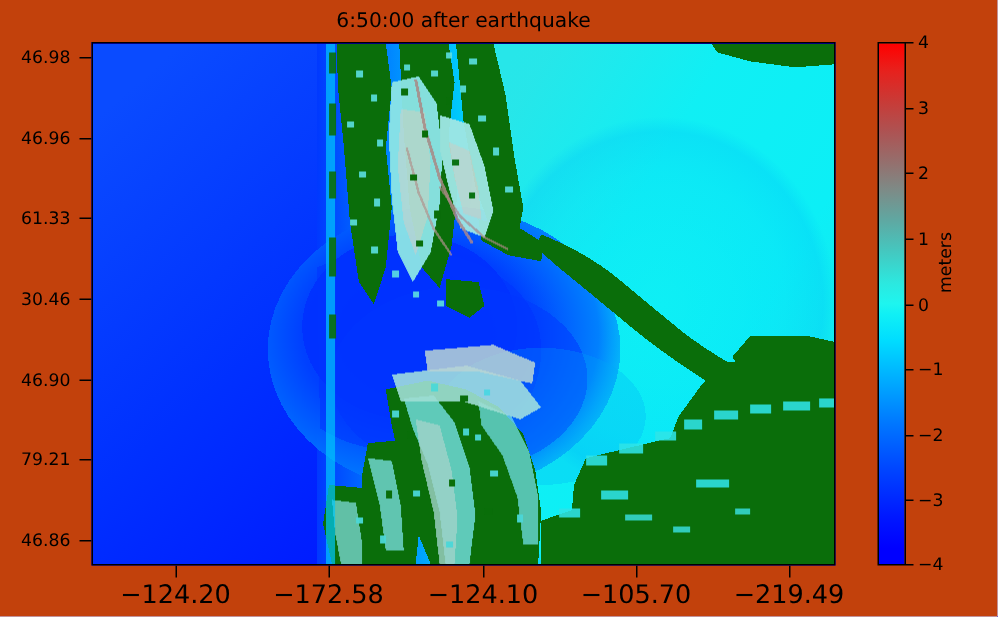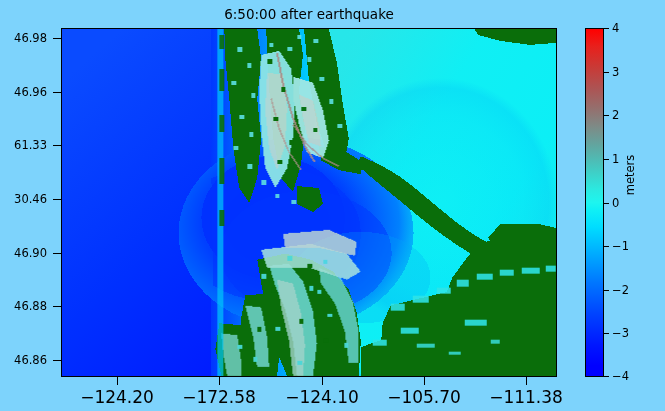--- a/index.html
+++ b/index.html
@@ -11,21 +11,21 @@
     width: 665px;
     height: 411px;
     position: relative;
     overflow: hidden;
     font-family: "DejaVu Sans", sans-serif;
   }
   .figure {
     position: absolute;
     left: 0; top: 0;
     width: 665px; height: 411px;
-    background: #7dd3fc;
+    background: #c2410c;
   }
 
   
   .title {
     position: absolute;
     left: 61px;
     top: 4px;
     width: 496px;
     text-align: center;
     font-size: 13.5px;
@@ -150,34 +150,34 @@
   <div class="tick-y" style="top:199px"></div>
   <div class="tick-y" style="top:252.6px"></div>
   <div class="tick-y" style="top:306.3px"></div>
   <div class="tick-y" style="top:360px"></div>
 
   <div class="ylabel-txt" style="top:38px">46.98</div>
   <div class="ylabel-txt" style="top:91.6px">46.96</div>
   <div class="ylabel-txt" style="top:145.3px">61.33</div>
   <div class="ylabel-txt" style="top:199px">30.46</div>
   <div class="ylabel-txt" style="top:252.6px">46.90</div>
-  <div class="ylabel-txt" style="top:306.3px">46.88</div>
+  <div class="ylabel-txt" style="top:306.3px">79.21</div>
   <div class="ylabel-txt" style="top:360px">46.86</div>
 
   <div class="tick-x" style="left:117px"></div>
   <div class="tick-x" style="left:219px"></div>
   <div class="tick-x" style="left:322px"></div>
   <div class="tick-x" style="left:424px"></div>
   <div class="tick-x" style="left:526px"></div>
 
   <div class="xlabel-txt" style="left:117px">−124.20</div>
   <div class="xlabel-txt" style="left:219px">−172.58</div>
   <div class="xlabel-txt" style="left:322px">−124.10</div>
   <div class="xlabel-txt" style="left:424px">−105.70</div>
-  <div class="xlabel-txt" style="left:526px">−111.38</div>
+  <div class="xlabel-txt" style="left:526px">−219.49</div>
 
   <div class="axes">
     <svg class="map-layer" viewBox="0 0 496 349" preserveAspectRatio="none" shape-rendering="crispEdges">
       <defs>
 
         <linearGradient id="gOcean" x1="0" y1="0.15" x2="1" y2="0.95">
           <stop offset="0%" stop-color="#0a4bff"></stop>
           <stop offset="35%" stop-color="#0030ff"></stop>
           <stop offset="70%" stop-color="#0014ff"></stop>
           <stop offset="100%" stop-color="#0000ff"></stop>

